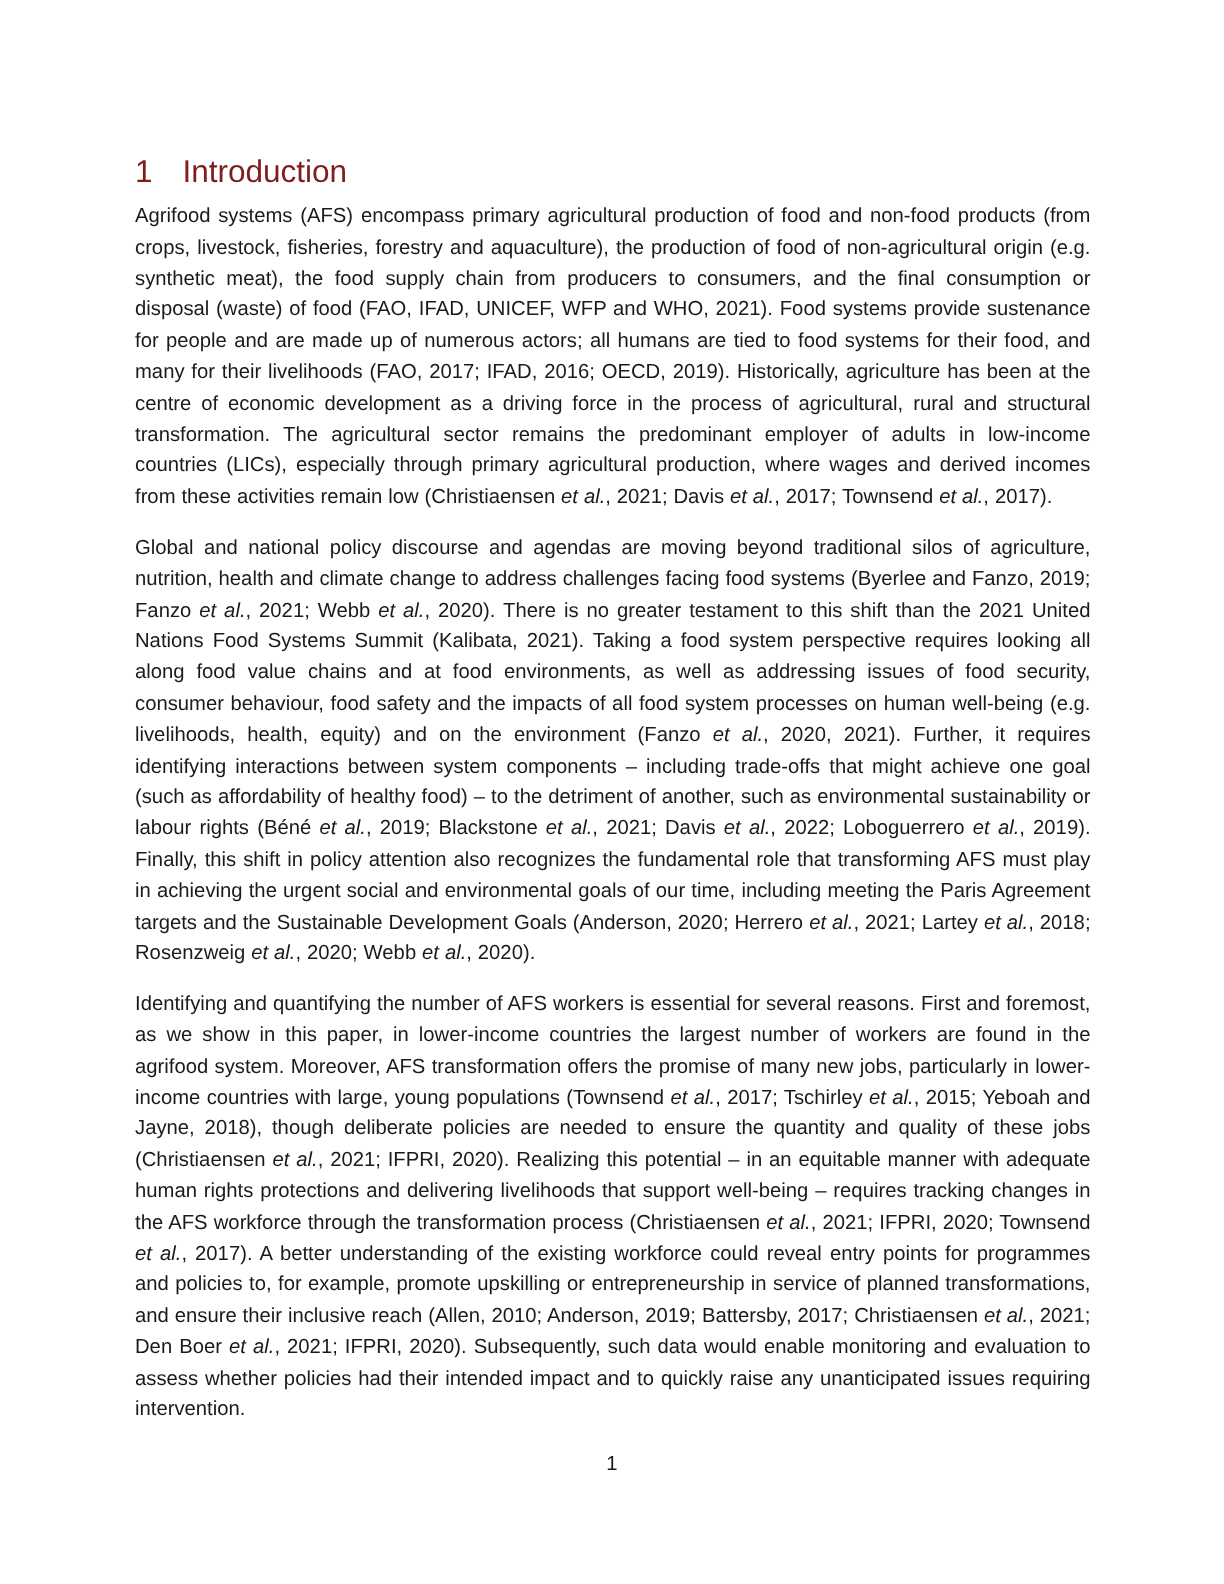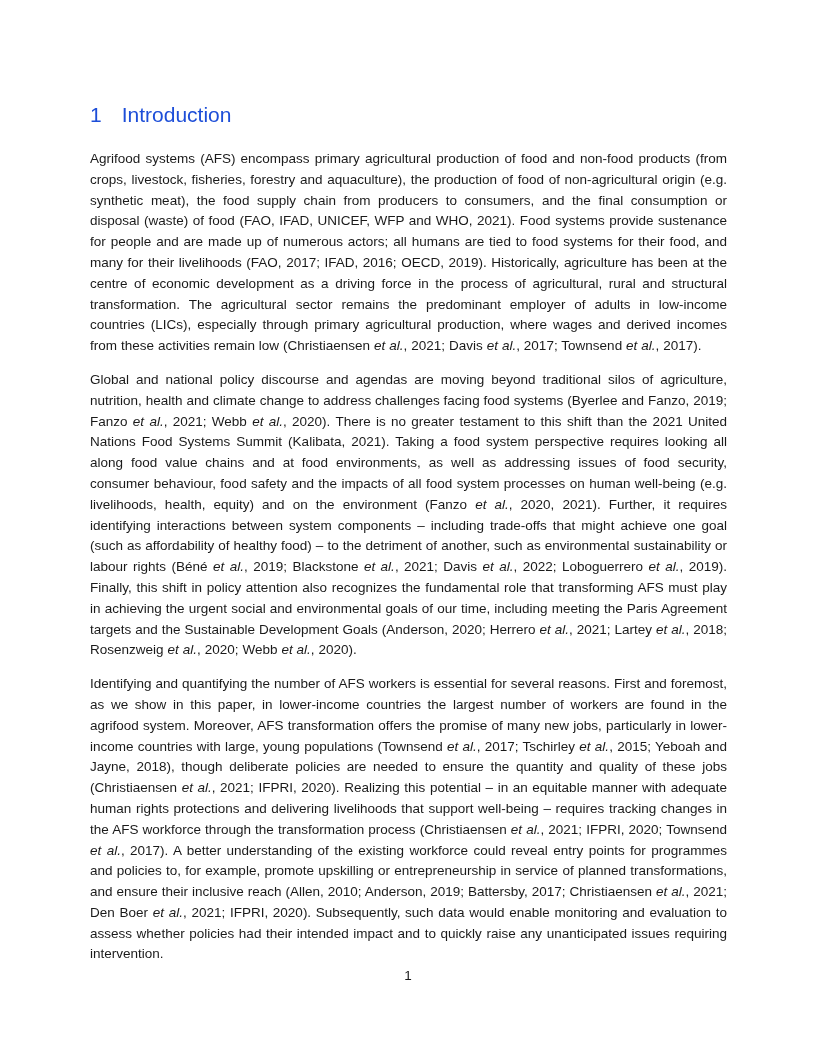--- a/index.html
+++ b/index.html
@@ -17,25 +17,25 @@
     color: #1a1a1a;
   }
   .content {
     position: absolute;
     top: 0;
     left: 90px;
     width: 637px;
   }
   .heading {
     margin-top: 101px;
-    margin-bottom: 21px;
+    margin-bottom: 6px;
     font-size: 21px;
     line-height: 27px;
     font-weight: 400;
-    color: #1d4ed8;
+    color: #7f1d1d;
     white-space: nowrap;
   }
   .heading .h-num {
     display: inline-block;
     margin-right: 20px;
   }
   p.body-para {
     margin: 4px 0 13px 0;
     font-size: 13.5px;
     line-height: 20.8px;

